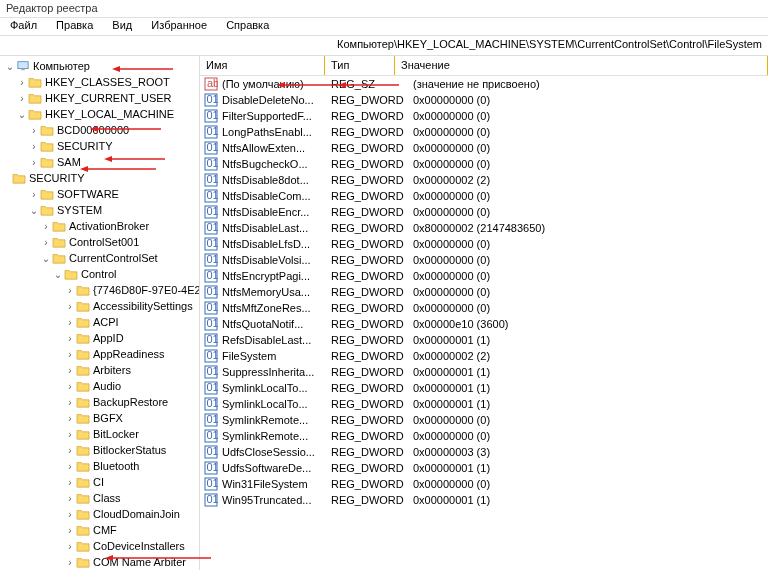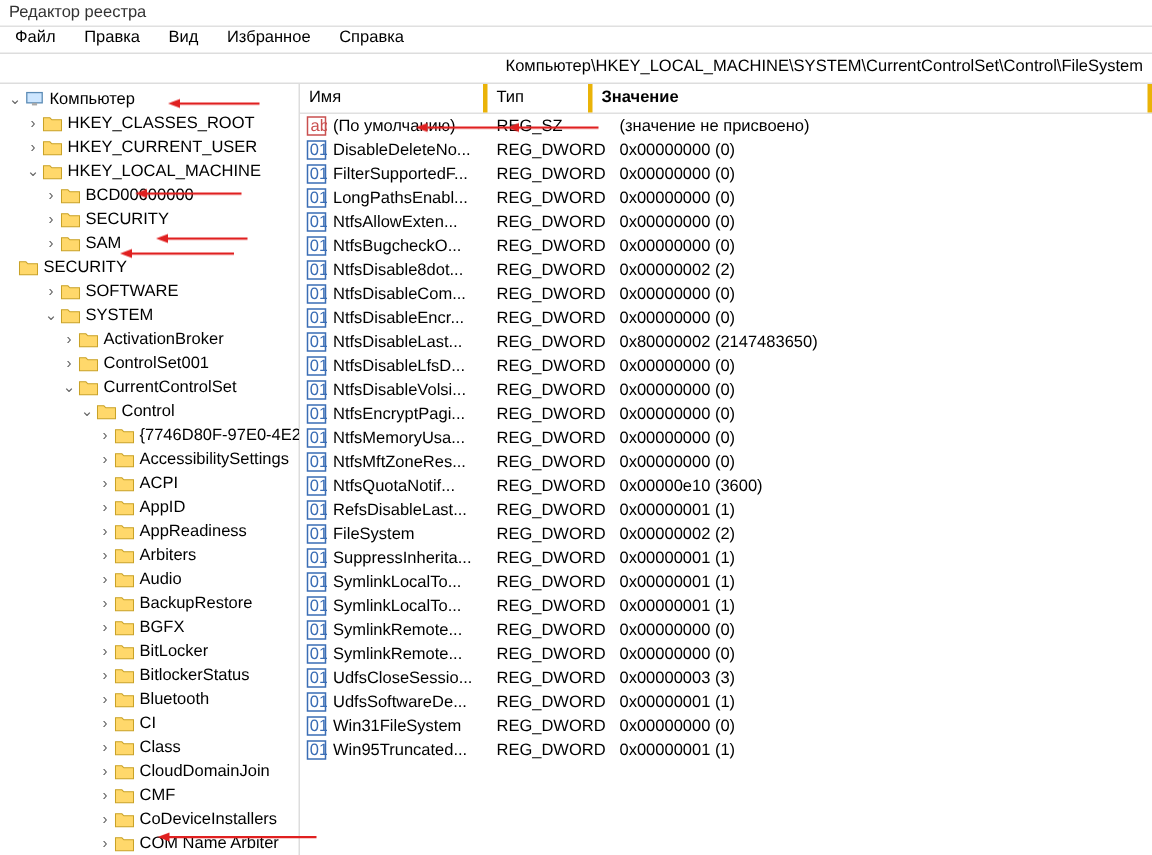--- a/index.html
+++ b/index.html
@@ -10,24 +10,24 @@
 .addressbar { height: 20px; padding: 2px 6px; border-bottom: 1px solid #ddd; font-size: 11px; text-align: right; }
 .main { display: flex; height: calc(100% - 56px); }
 .tree { width: 200px; border-right: 1px solid #ddd; overflow-y: auto; overflow-x: hidden; padding: 2px 0; }
 .list { flex: 1; overflow-y: auto; }
 .tree-item { display: flex; align-items: center; height: 16px; white-space: nowrap; cursor: default; }
 .tog { width: 12px; text-align: center; color: #666; font-size: 10px; flex-shrink: 0; }
 .fld { width: 14px; height: 12px; margin-right: 3px; display: inline-block; flex-shrink: 0; }
 .fld svg { width: 14px; height: 12px; display: block; }
 .pc svg { width: 14px; height: 12px; }
 .cols { display: flex; height: 20px; border-bottom: 1px solid #e0e0e0; }
-.cols div { padding: 3px 6px; border-right: 3px solid #eab308; }
+.cols div { padding: 3px 6px; border-right: 1px solid #eab308; }
 .c-name { width: 125px; }
 .c-type { width: 70px; }
-.c-val { flex: 1; font-weight: bold; }
+.c-val { flex: 1; }
 .row { display: flex; height: 16px; align-items: center; cursor: default; }
 .row .icon { width: 14px; height: 14px; margin: 0 4px; flex-shrink: 0; }
 .row .n { width: 103px; overflow: hidden; white-space: nowrap; text-overflow: ellipsis; }
 .row .t { width: 70px; padding: 0 6px; }
 .row .v { flex: 1; padding: 0 6px; margin-left: 12px; }
 .arrow { position: absolute; pointer-events: none; }
 .arrow-line { stroke: #e02020; stroke-width: 1.5; fill: none; }
 .arrow-head { fill: #e02020; }
 </style>
 </head>

